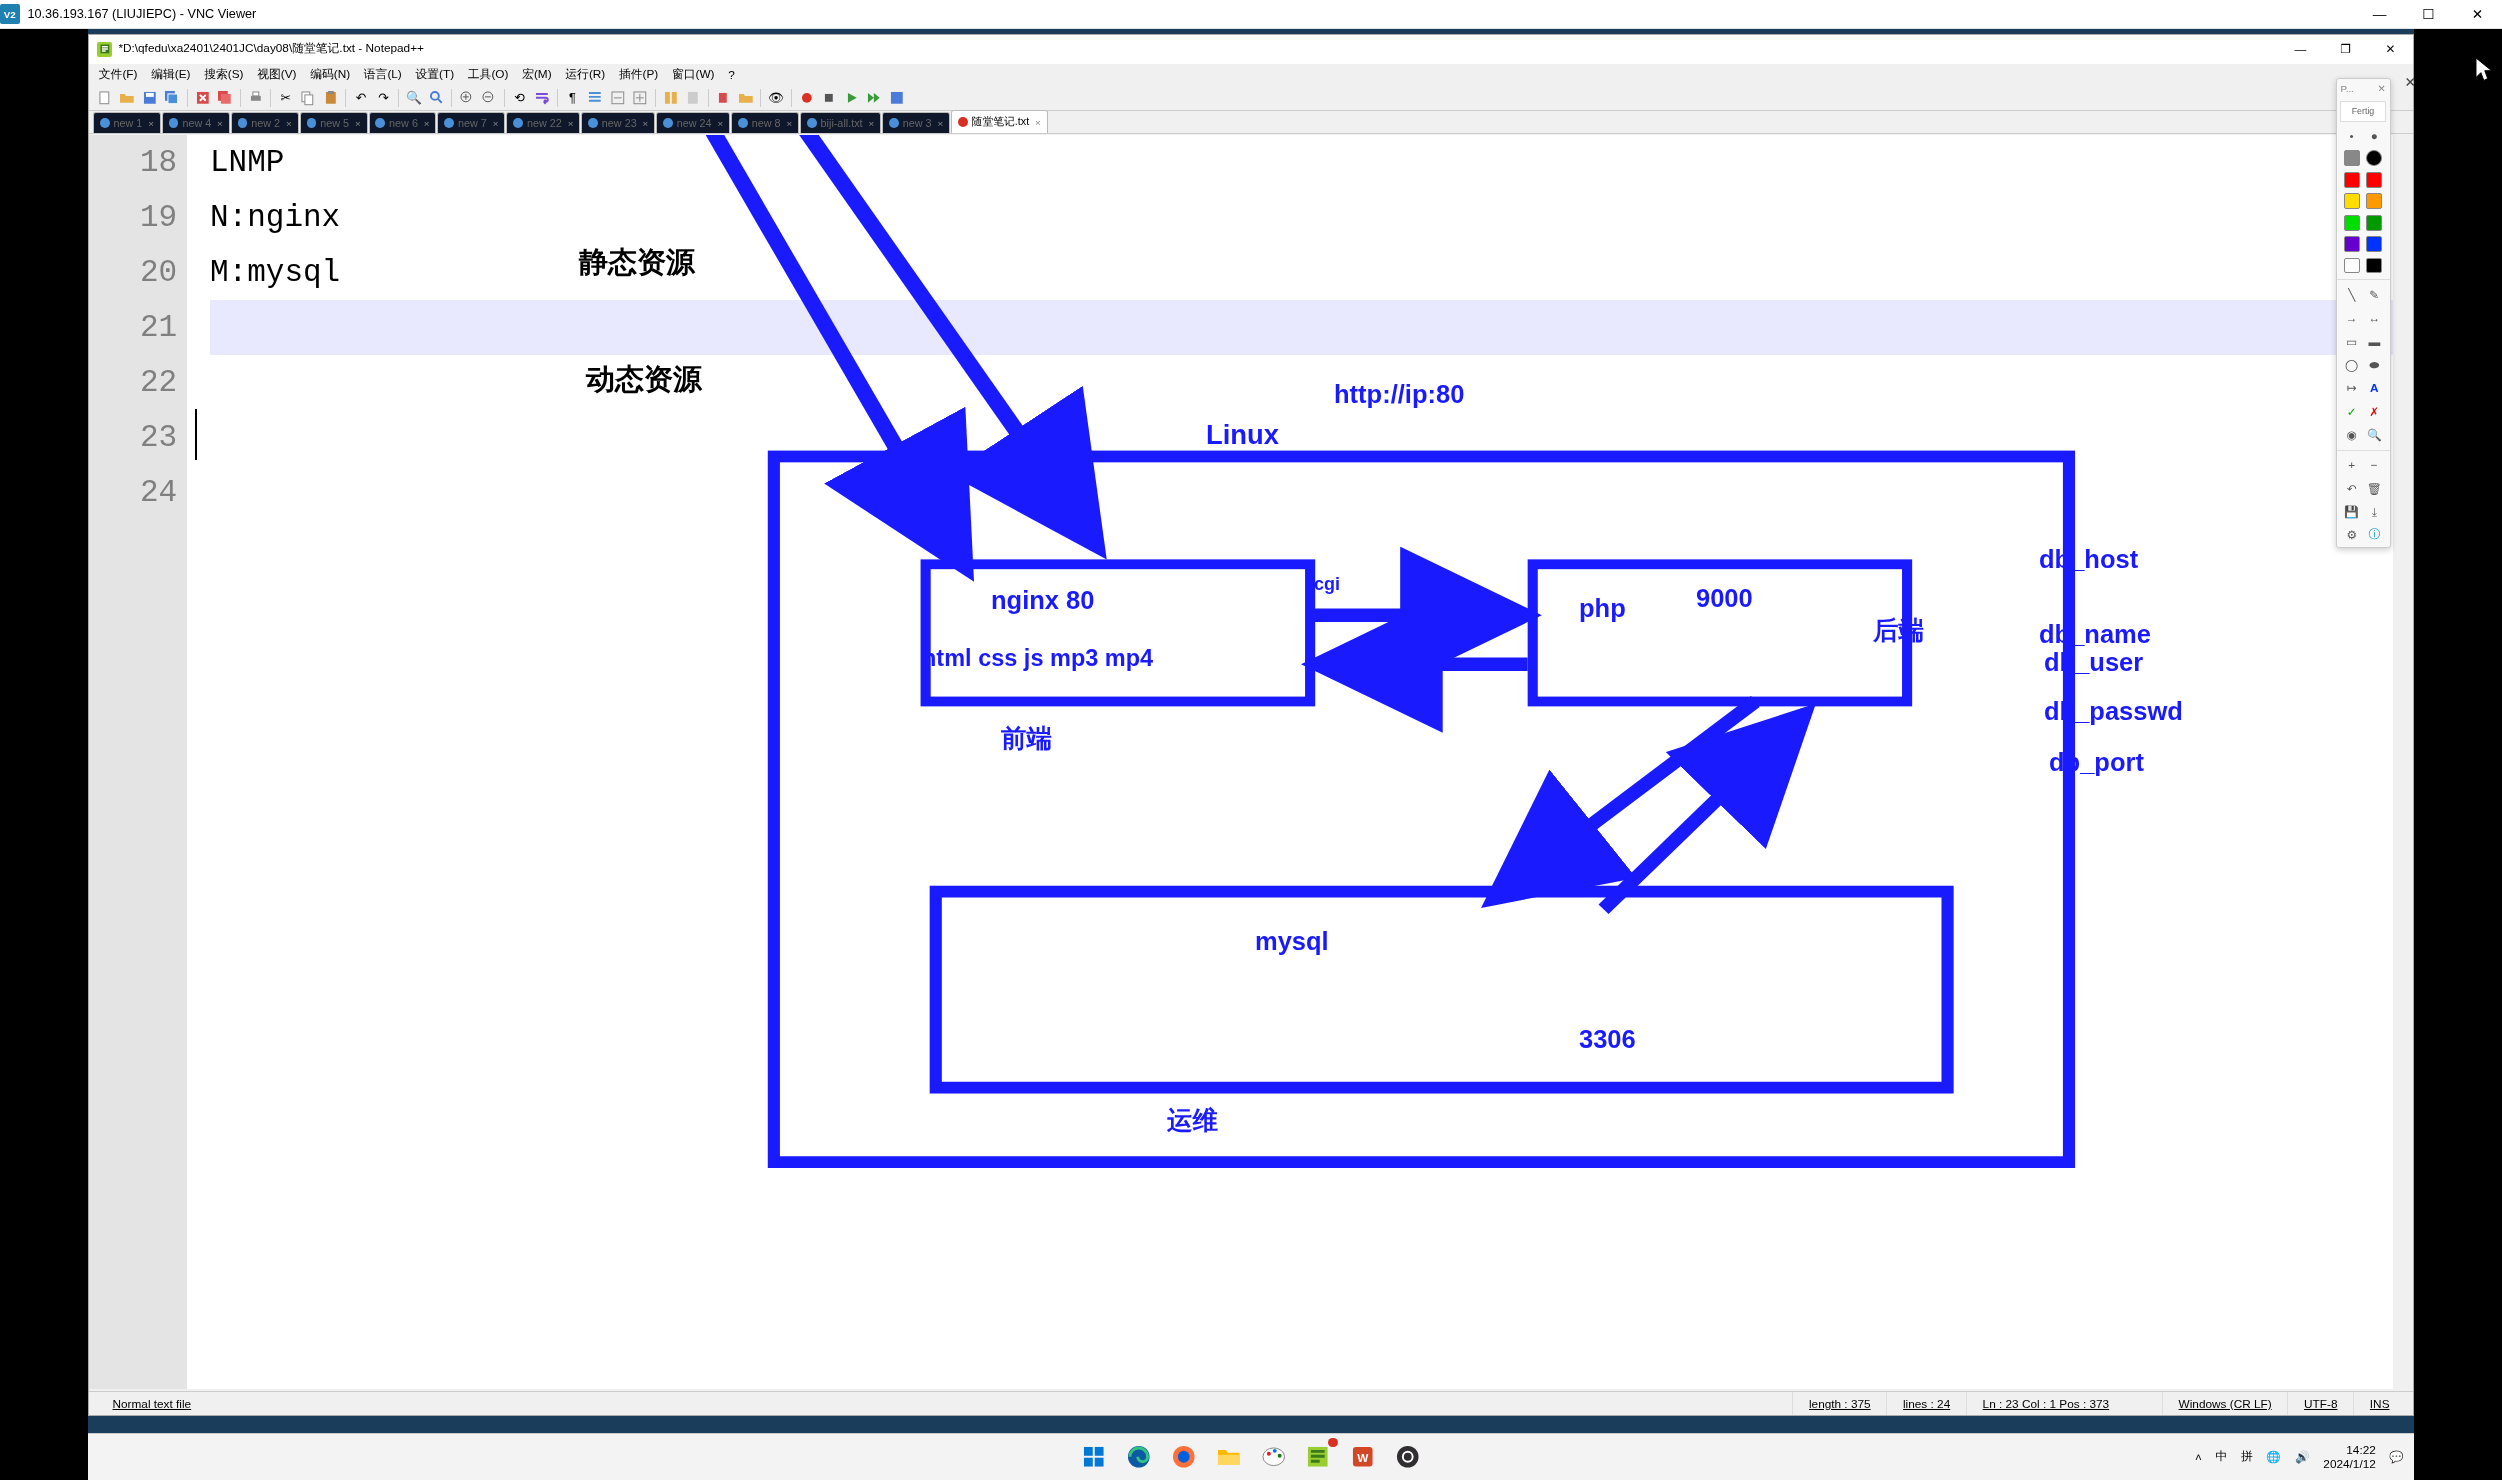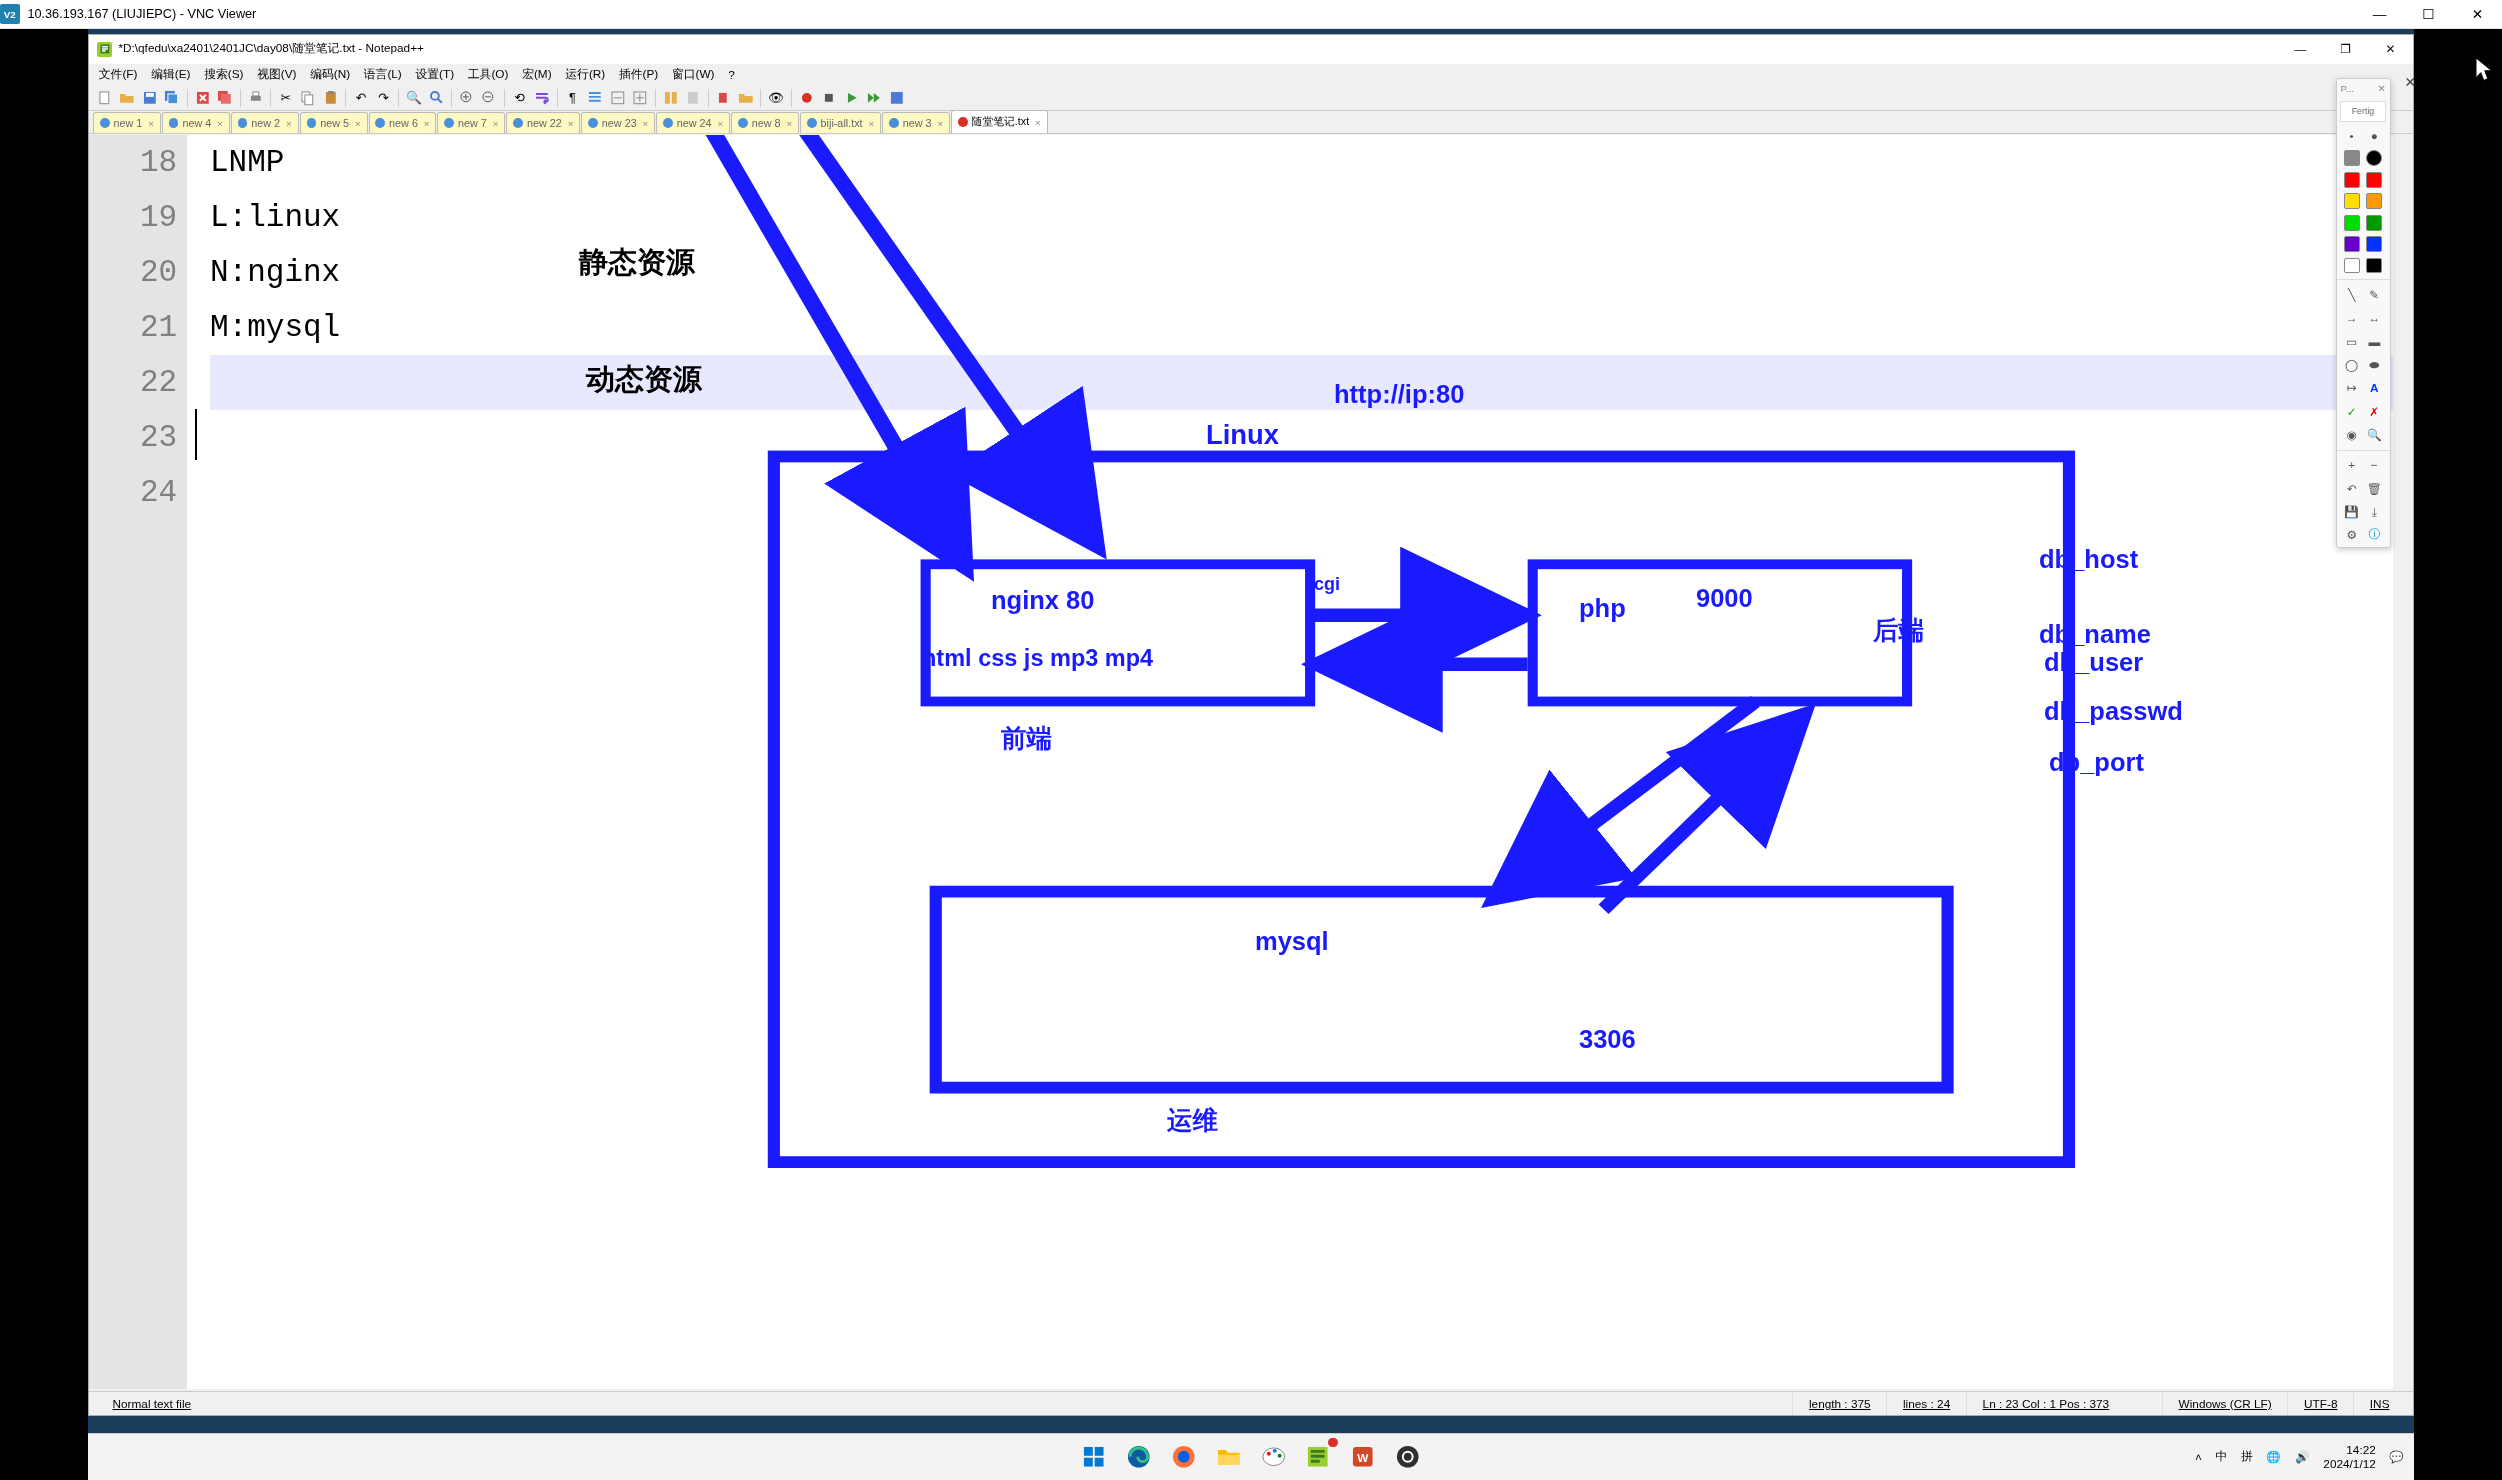--- a/index.html
+++ b/index.html
@@ -28,21 +28,21 @@
 .npp-menubar { height:21.6px; background:#f0f0f0; display:flex; align-items:center; padding-left:5.9px; gap:5.9px; font-size:11.8px;}
 .npp-menuitem { padding:2px 3.9px;}
 .npp-toolbar { height:25.5px; background:#f0f0f0; border-bottom:1px solid #ccc; display:flex; align-items:center; padding-left:5.9px; gap:2.9px;}
 .tb-btn { width:19.6px; height:19.6px; display:flex; align-items:center; justify-content:center; border:1px solid transparent; font-size:12.7px;}
 .tb-btn svg { width:15.7px; height:15.7px; display:block;}
 .tb-sep { width:1px; height:17.6px; background:#ccc; margin:0 2px;}
 
 
 .npp-tabs { height:23.5px; background:#f0f0f0; border-bottom:1px solid #ccc; display:flex; align-items:flex-end; padding-left:3.9px; gap:0;}
 .npp-tab { height:21.6px; border:1px solid #bbb; border-bottom:none; background:#e8e8e8; display:flex; align-items:center; padding:0 5.9px; gap:3.9px; font-size:10.8px; color:#666; border-radius:2.9px 2.9px 0 0; margin-right:1px;}
-.npp-tab.inactive { background:#fef9c3; }
+.npp-tab.inactive { background:#0f172a; }
 .npp-tab.active { background:#fff; color:#000; height:23.5px; position:relative; z-index:2;}
 .tab-dot { width:9.8px; height:9.8px; border-radius:50%; background:#4a90d9;}
 .tab-dot.red { background:#d93025;}
 .tab-close { font-size:9.8px; color:#888; margin-left:2px;}
 
 
 .npp-editor { position:absolute; top:100px; left:0; right:19.6px; bottom:25.5px; background:#fff; display:flex; font-family:"Courier New",monospace;}
 .gutter { width:98px; background:#e4e4e4; text-align:right; padding-right:9.8px; color:#808080; font-size:31px; line-height:55px; }
 .code { flex:1; font-size:31px; line-height:55px; padding-left:23px; position:relative; color:#000;}
 .code-line { height:55px; white-space:pre;}
@@ -365,21 +365,20 @@
             <div>18</div>
             <div>19</div>
             <div>20</div>
             <div>21</div>
             <div>22</div>
             <div>23</div>
             <div>24</div>
           </div>
           <div class="code">
             <div class="code-line">LNMP</div>
-            <div class="code-line">L:linux</div>
             <div class="code-line">N:nginx</div>
             <div class="code-line">M:mysql</div>
             <div class="code-line current"></div>
             <div class="code-line"></div>
             <div class="caret"></div>
           </div>
         </div>
         <div class="npp-scroll"></div>
 
         <div class="overlay">

